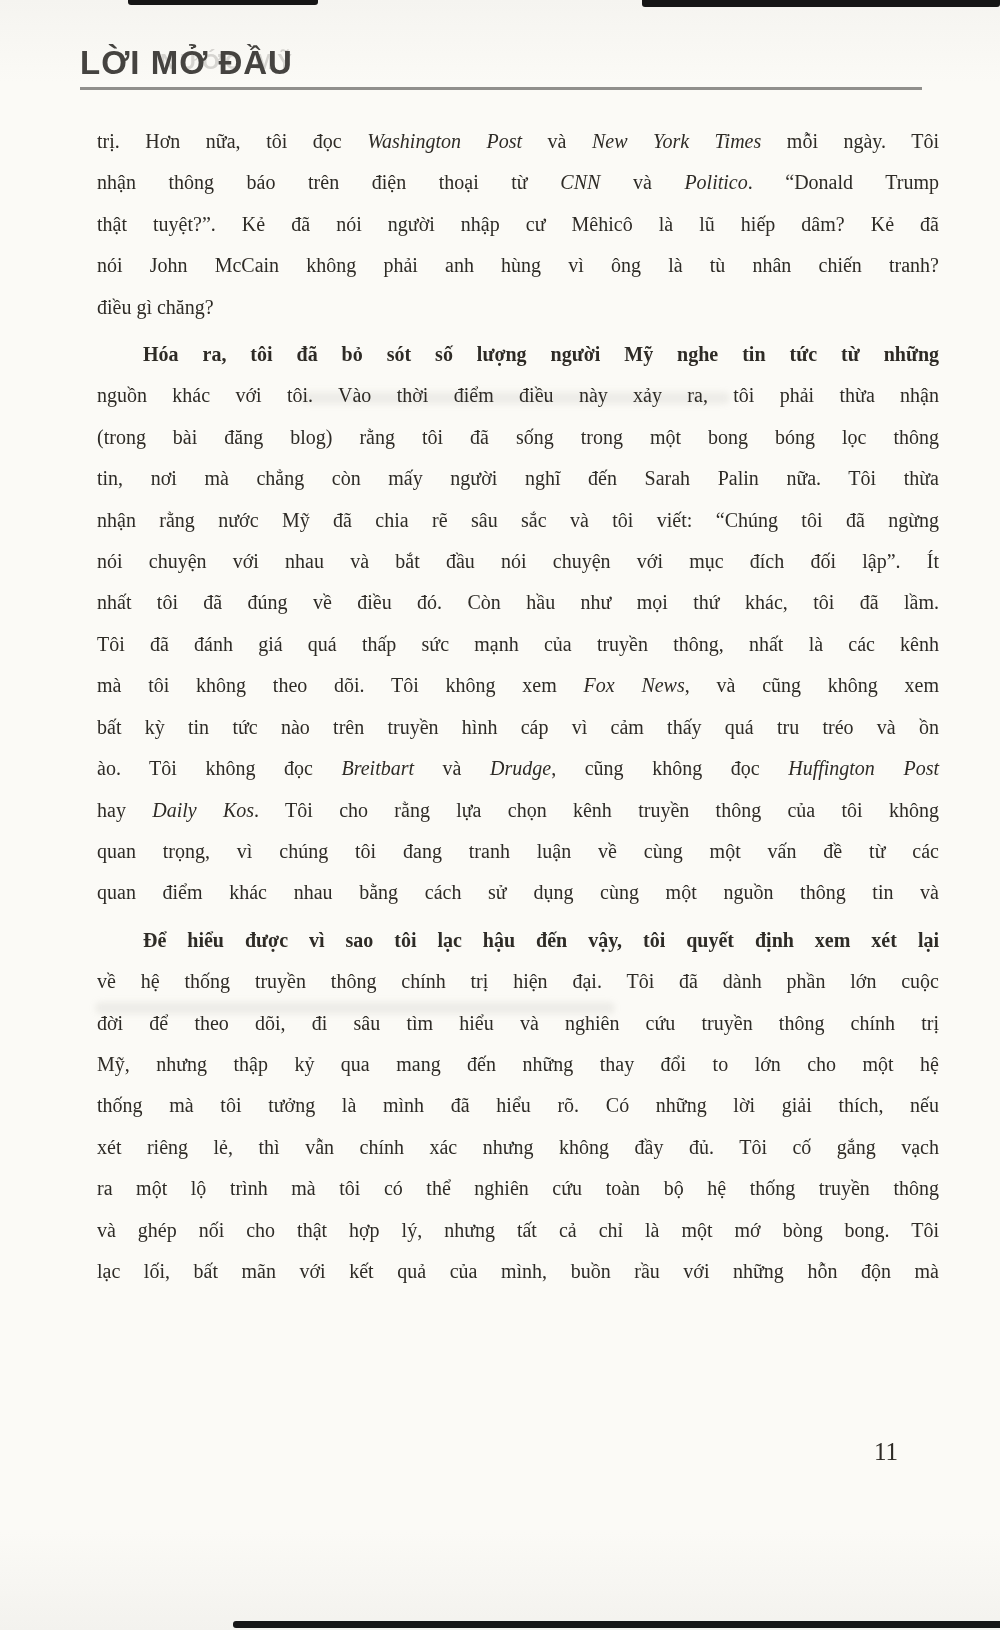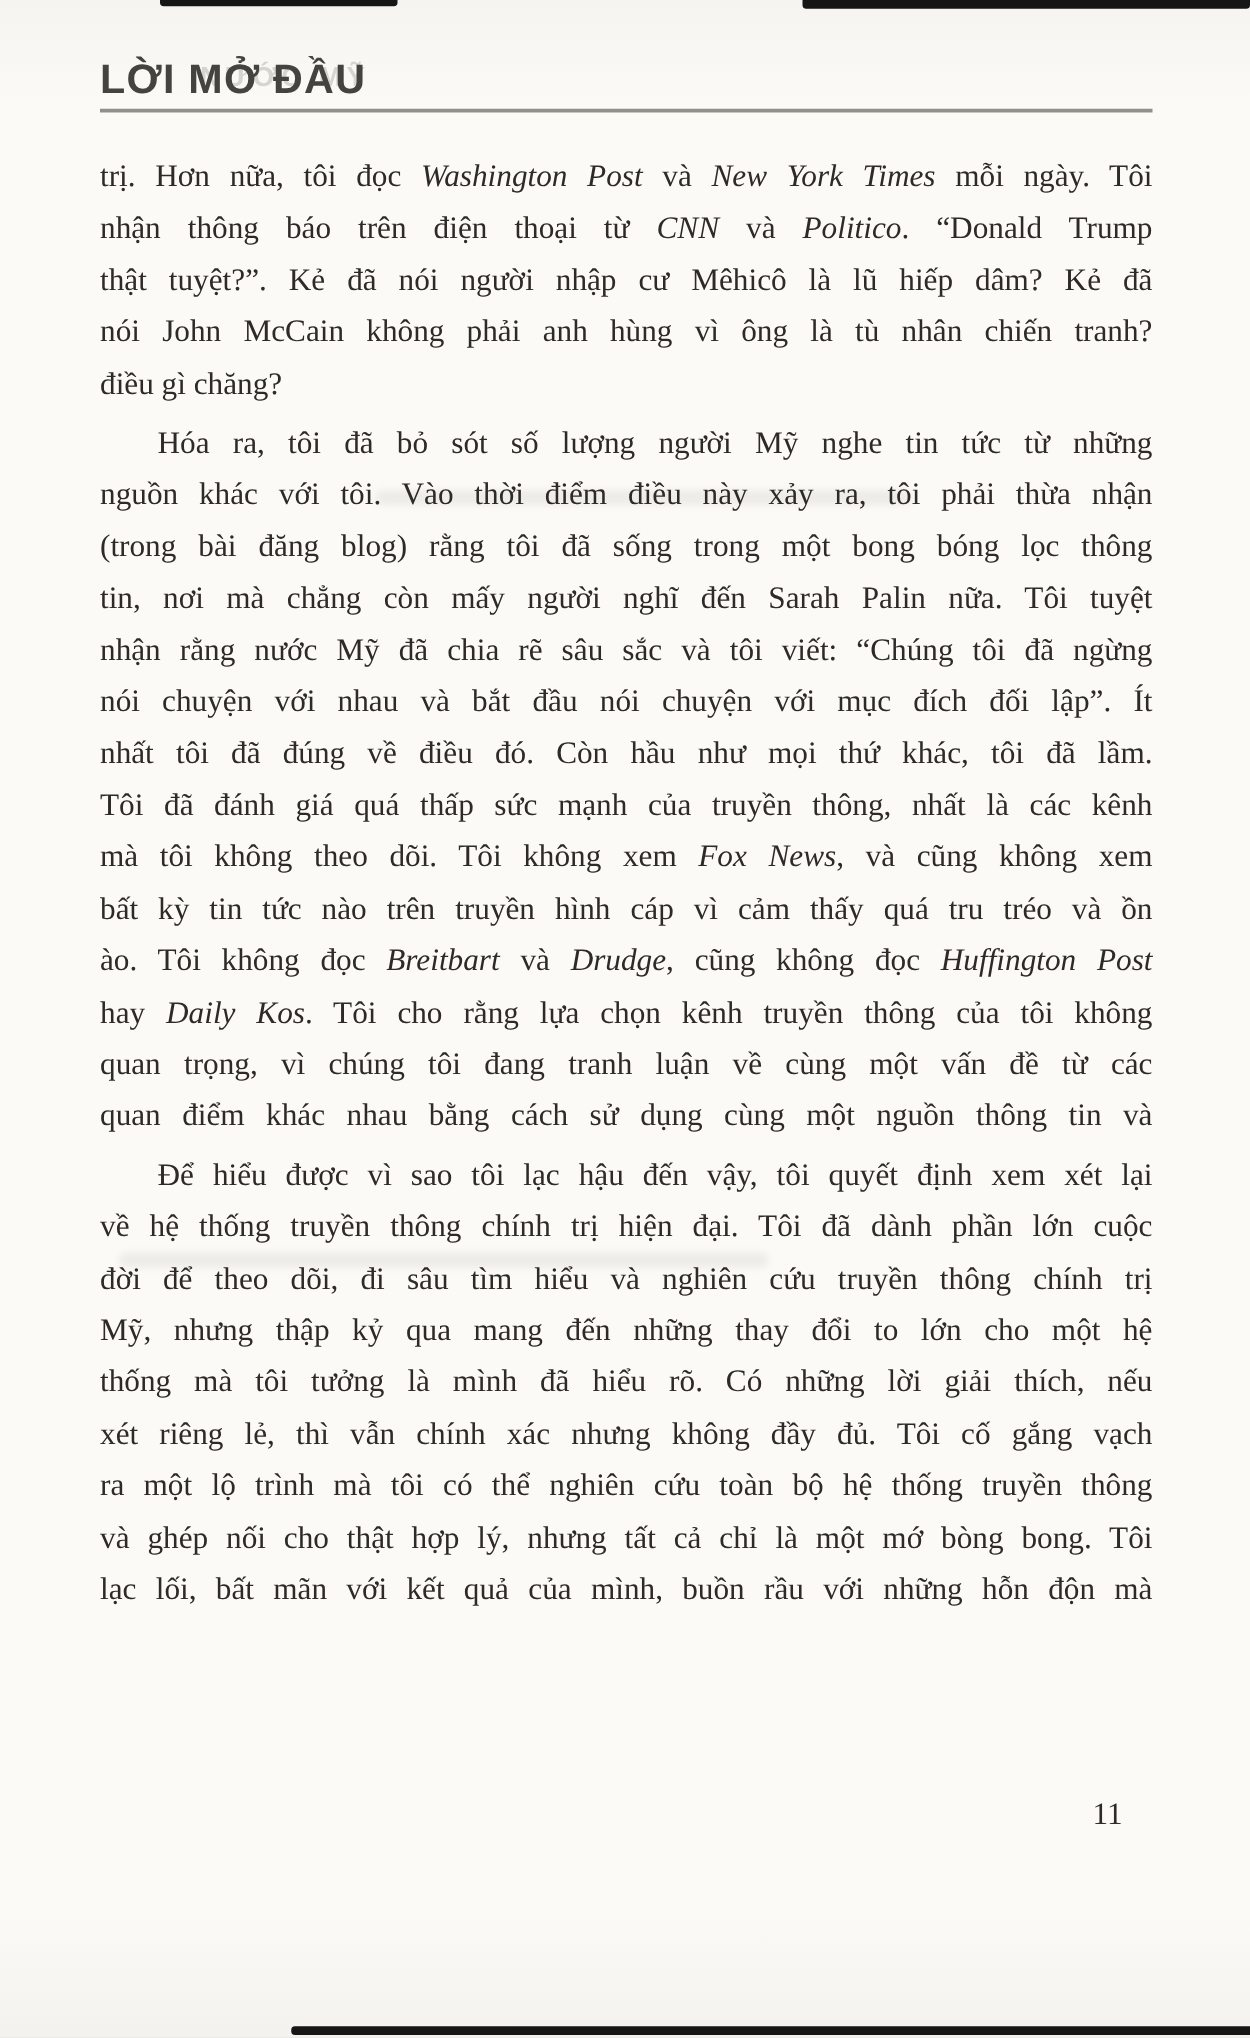--- a/index.html
+++ b/index.html
@@ -28,29 +28,29 @@
     color: rgba(132, 130, 126, 0.30);
     filter: blur(0.6px);
     z-index: 1;
   }
   .rule {
     position: absolute; left: 80px; top: 87px;
     width: 842px; height: 3px;
     background: #908f8c;
   }
   .page-body {
-    position: absolute; left: 80px; top: 121px;
+    position: absolute; left: 97px; top: 121px;
     width: 842px;
-    font-size: 25px; line-height: 41.4px;
+    font-size: 20px; line-height: 41.4px;
     color: #2e2b26;
   }
   .para + .para { margin-top: 6px; }
   .line { text-align: justify; text-align-last: justify; }
   .line.endline { text-align-last: left; }
-  .line.indent { text-indent: 46px; }
+  .line.indent { text-indent: 46px; font-weight: bold; }
   .it { font-style: italic; }
   .page-number {
     position: absolute; left: 874px; top: 1438px;
     font-size: 25px; color: #2e2b26;
   }
   .artifact { position: absolute; background: #161616; }
   .a-top-left  { left: 128px; top: 0; width: 190px; height: 5px; border-radius: 0 0 3px 3px; }
   .a-top-right { left: 642px; top: 0; width: 358px; height: 7px; border-radius: 0 0 3px 3px; }
   .a-bottom    { left: 233px; top: 1621px; width: 767px; height: 7px; border-radius: 3px 0 0 3px; }
   .smudge {
@@ -81,21 +81,21 @@
         <div class="line"><span>trị. Hơn nữa, tôi đọc </span><span class="it">Washington Post</span><span> và </span><span class="it">New York Times</span><span> mỗi ngày. Tôi</span></div>
         <div class="line"><span>nhận thông báo trên điện thoại từ </span><span class="it">CNN</span><span> và </span><span class="it">Politico</span><span>. “Donald Trump</span></div>
         <div class="line"><span>thật tuyệt?”. Kẻ đã nói người nhập cư Mêhicô là lũ hiếp dâm? Kẻ đã</span></div>
         <div class="line"><span>nói John McCain không phải anh hùng vì ông là tù nhân chiến tranh?</span></div>
         <div class="line endline"><span>điều gì chăng?</span></div>
       </div>
       <div class="para">
         <div class="line indent"><span>Hóa ra, tôi đã bỏ sót số lượng người Mỹ nghe tin tức từ những</span></div>
         <div class="line"><span>nguồn khác với tôi. Vào thời điểm điều này xảy ra, tôi phải thừa nhận</span></div>
         <div class="line"><span>(trong bài đăng blog) rằng tôi đã sống trong một bong bóng lọc thông</span></div>
-        <div class="line"><span>tin, nơi mà chẳng còn mấy người nghĩ đến Sarah Palin nữa. Tôi tuyệt</span></div>
+        <div class="line"><span>tin, nơi mà chẳng còn mấy người nghĩ đến Sarah Palin nữa. Tôi thừa</span></div>
         <div class="line"><span>nhận rằng nước Mỹ đã chia rẽ sâu sắc và tôi viết: “Chúng tôi đã ngừng</span></div>
         <div class="line"><span>nói chuyện với nhau và bắt đầu nói chuyện với mục đích đối lập”. Ít</span></div>
         <div class="line"><span>nhất tôi đã đúng về điều đó. Còn hầu như mọi thứ khác, tôi đã lầm.</span></div>
         <div class="line"><span>Tôi đã đánh giá quá thấp sức mạnh của truyền thông, nhất là các kênh</span></div>
         <div class="line"><span>mà tôi không theo dõi. Tôi không xem </span><span class="it">Fox News</span><span>, và cũng không xem</span></div>
         <div class="line"><span>bất kỳ tin tức nào trên truyền hình cáp vì cảm thấy quá tru tréo và ồn</span></div>
         <div class="line"><span>ào. Tôi không đọc </span><span class="it">Breitbart</span><span> và </span><span class="it">Drudge</span><span>, cũng không đọc </span><span class="it">Huffington Post</span></div>
         <div class="line"><span>hay </span><span class="it">Daily Kos</span><span>. Tôi cho rằng lựa chọn kênh truyền thông của tôi không</span></div>
         <div class="line"><span>quan trọng, vì chúng tôi đang tranh luận về cùng một vấn đề từ các</span></div>
         <div class="line"><span>quan điểm khác nhau bằng cách sử dụng cùng một nguồn thông tin và</span></div>

